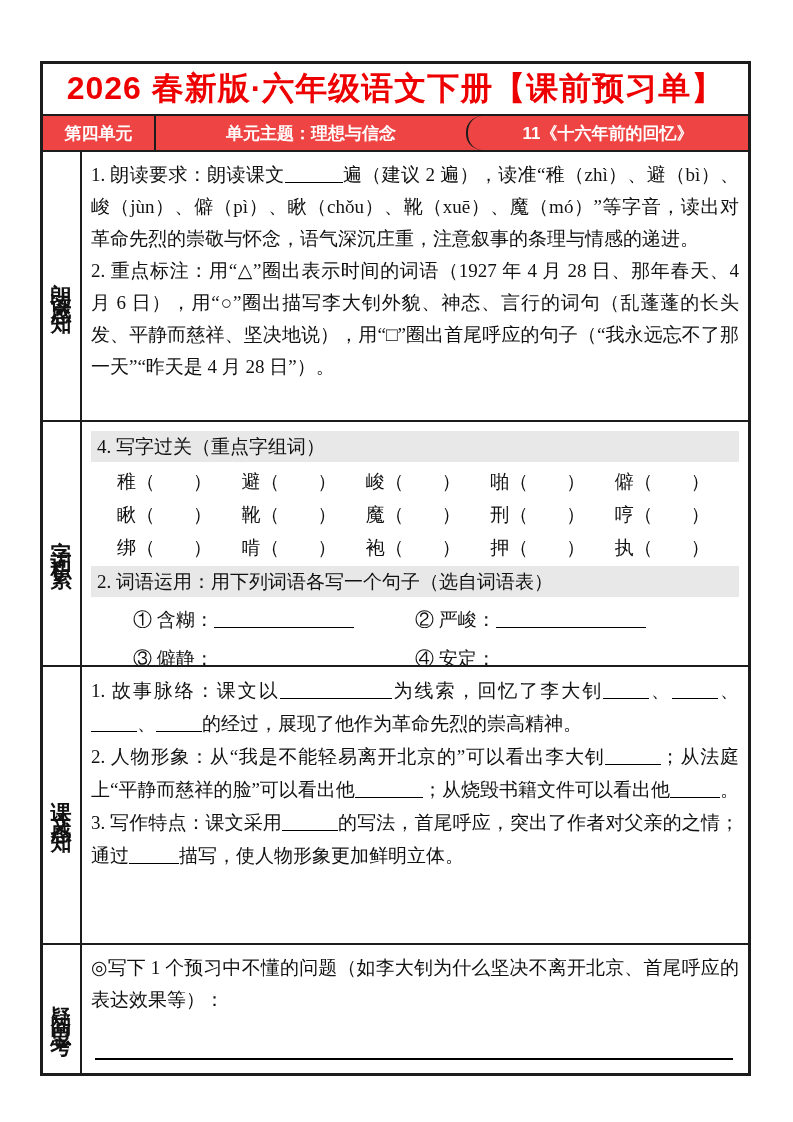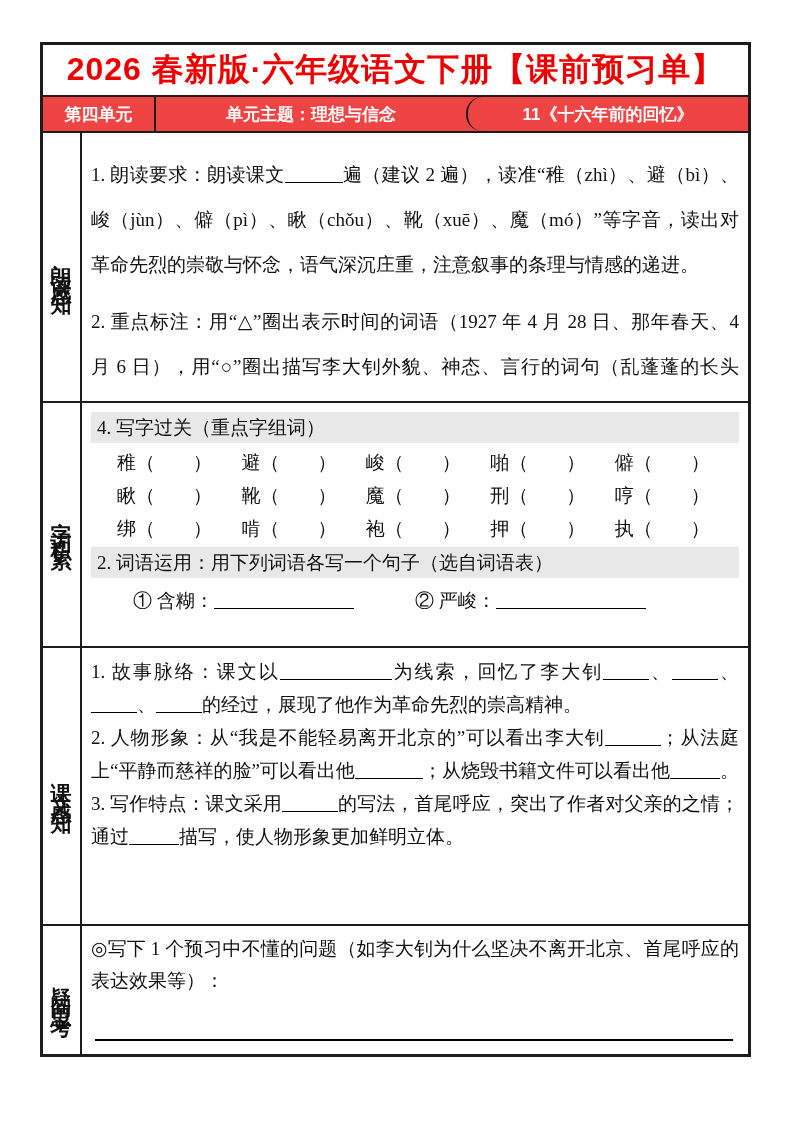--- a/index.html
+++ b/index.html
@@ -2,21 +2,21 @@
 <html><head>
 <meta charset="utf-8">
 <style>
   html,body{margin:0;padding:0;}
   body{
     width:793px;height:1122px;background:#ffffff;position:relative;
     font-family:"Liberation Serif","DejaVu Serif",serif;
     color:#111;
   }
   .sheet{
-    position:absolute;left:40px;top:42px;width:705px;
+    position:absolute;left:40px;top:61px;width:705px;
     border:3px solid #1c1c1c;background:#fff;
   }
   
   .title-row{
     height:50px;display:flex;align-items:center;justify-content:center;
     border-bottom:2px solid #1c1c1c;
   }
   .title-row h1{
     margin:0;font-family:"Liberation Sans","DejaVu Sans",sans-serif;
     font-weight:bold;font-size:32px;letter-spacing:1px;white-space:nowrap;
@@ -42,21 +42,21 @@
     font-family:"Liberation Sans","DejaVu Sans",sans-serif;
   }
   .vlabel{
     writing-mode:vertical-rl;text-orientation:upright;
     font-weight:bold;font-size:21px;letter-spacing:10px;line-height:37px;
   }
   .row-content{flex:1;padding:7px 9px 5px 9px;overflow:hidden;}
   .para{
     font-size:19px;line-height:32px;text-align:justify;margin:0;
   }
-  .row-glance .para{line-height:45px;margin-top:12px;}
+  .row-glance .para{line-height:32px;}
   .row-text .para{line-height:33px;}
   .blank{
     display:inline-block;border-bottom:1.6px solid #000;height:14px;
     vertical-align:-2px;
   }
   
   .task-head{
     background:#e8e8e8;font-size:19px;line-height:29px;padding:1px 6px;
     margin:2px 0 3px 0;
   }
@@ -120,20 +120,24 @@
         <span class="char-cell">啃（　　）</span>
         <span class="char-cell">袍（　　）</span>
         <span class="char-cell">押（　　）</span>
         <span class="char-cell">执（　　）</span>
       </div>
       <div class="task-head" style="background: rgb(232, 232, 232);">2. 词语运用：用下列词语各写一个句子（选自词语表）</div>
       <div class="usage-row">
         <span class="usage-cell first">① 含糊：<span class="blank" style="width: 140px;"></span></span>
         <span class="usage-cell">② 严峻：<span class="blank" style="width: 150px;"></span></span>
       </div>
+      <div class="usage-row">
+        <span class="usage-cell first">③ 僻静：<span class="blank" style="width: 120px;"></span></span>
+        <span class="usage-cell">④ 安定：<span class="blank" style="width: 150px;"></span></span>
+      </div>
     </div>
   </div>
 
   <div class="row row-text" style="height:276px;">
     <div class="row-label">
       <div class="vlabel">课文感知</div>
     </div>
     <div class="row-content">
       <p class="para">1. 故事脉络：课文以<span class="blank" style="width: 112px;"></span>为线索，回忆了李大钊<span class="blank" style="width: 46px;"></span>、<span class="blank" style="width: 46px;"></span>、<span class="blank" style="width: 46px;"></span>、<span class="blank" style="width: 46px;"></span>的经过，展现了他作为革命先烈的崇高精神。</p>
       <p class="para">2. 人物形象：从“我是不能轻易离开北京的”可以看出李大钊<span class="blank" style="width: 56px;"></span>；从法庭上“平静而慈祥的脸”可以看出他<span class="blank" style="width: 68px;"></span>；从烧毁书籍文件可以看出他<span class="blank" style="width: 50px;"></span>。</p>

